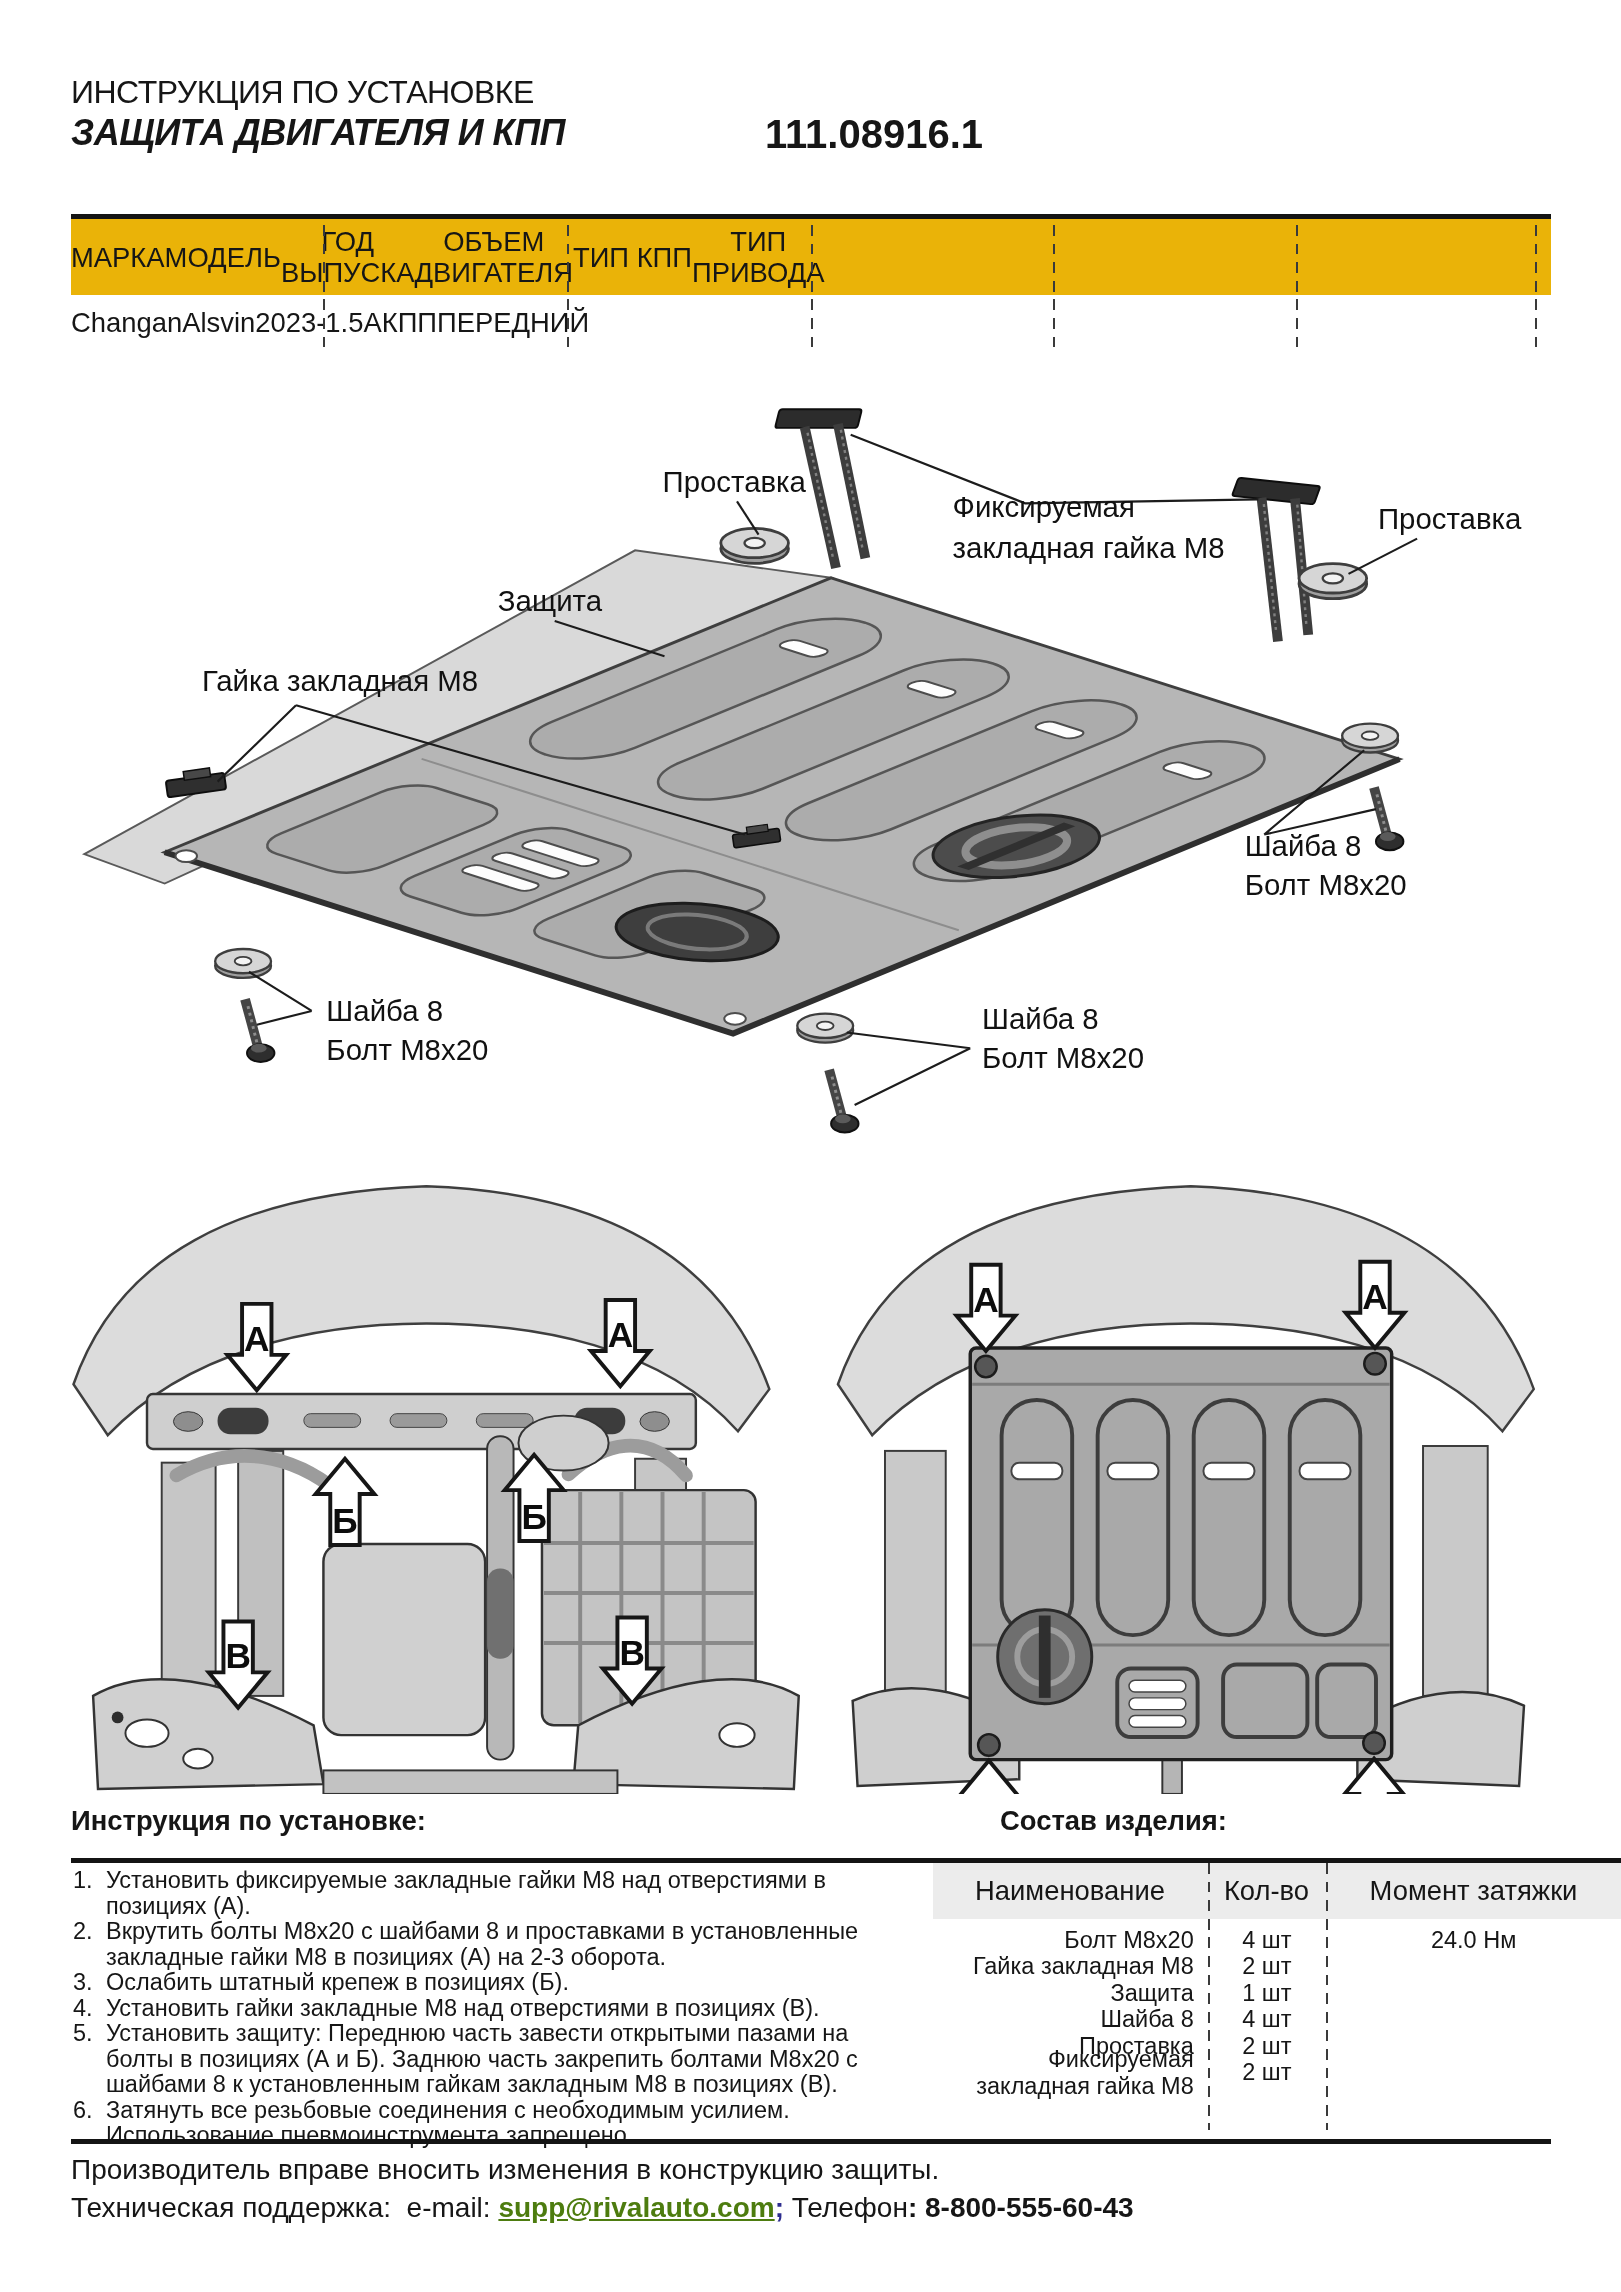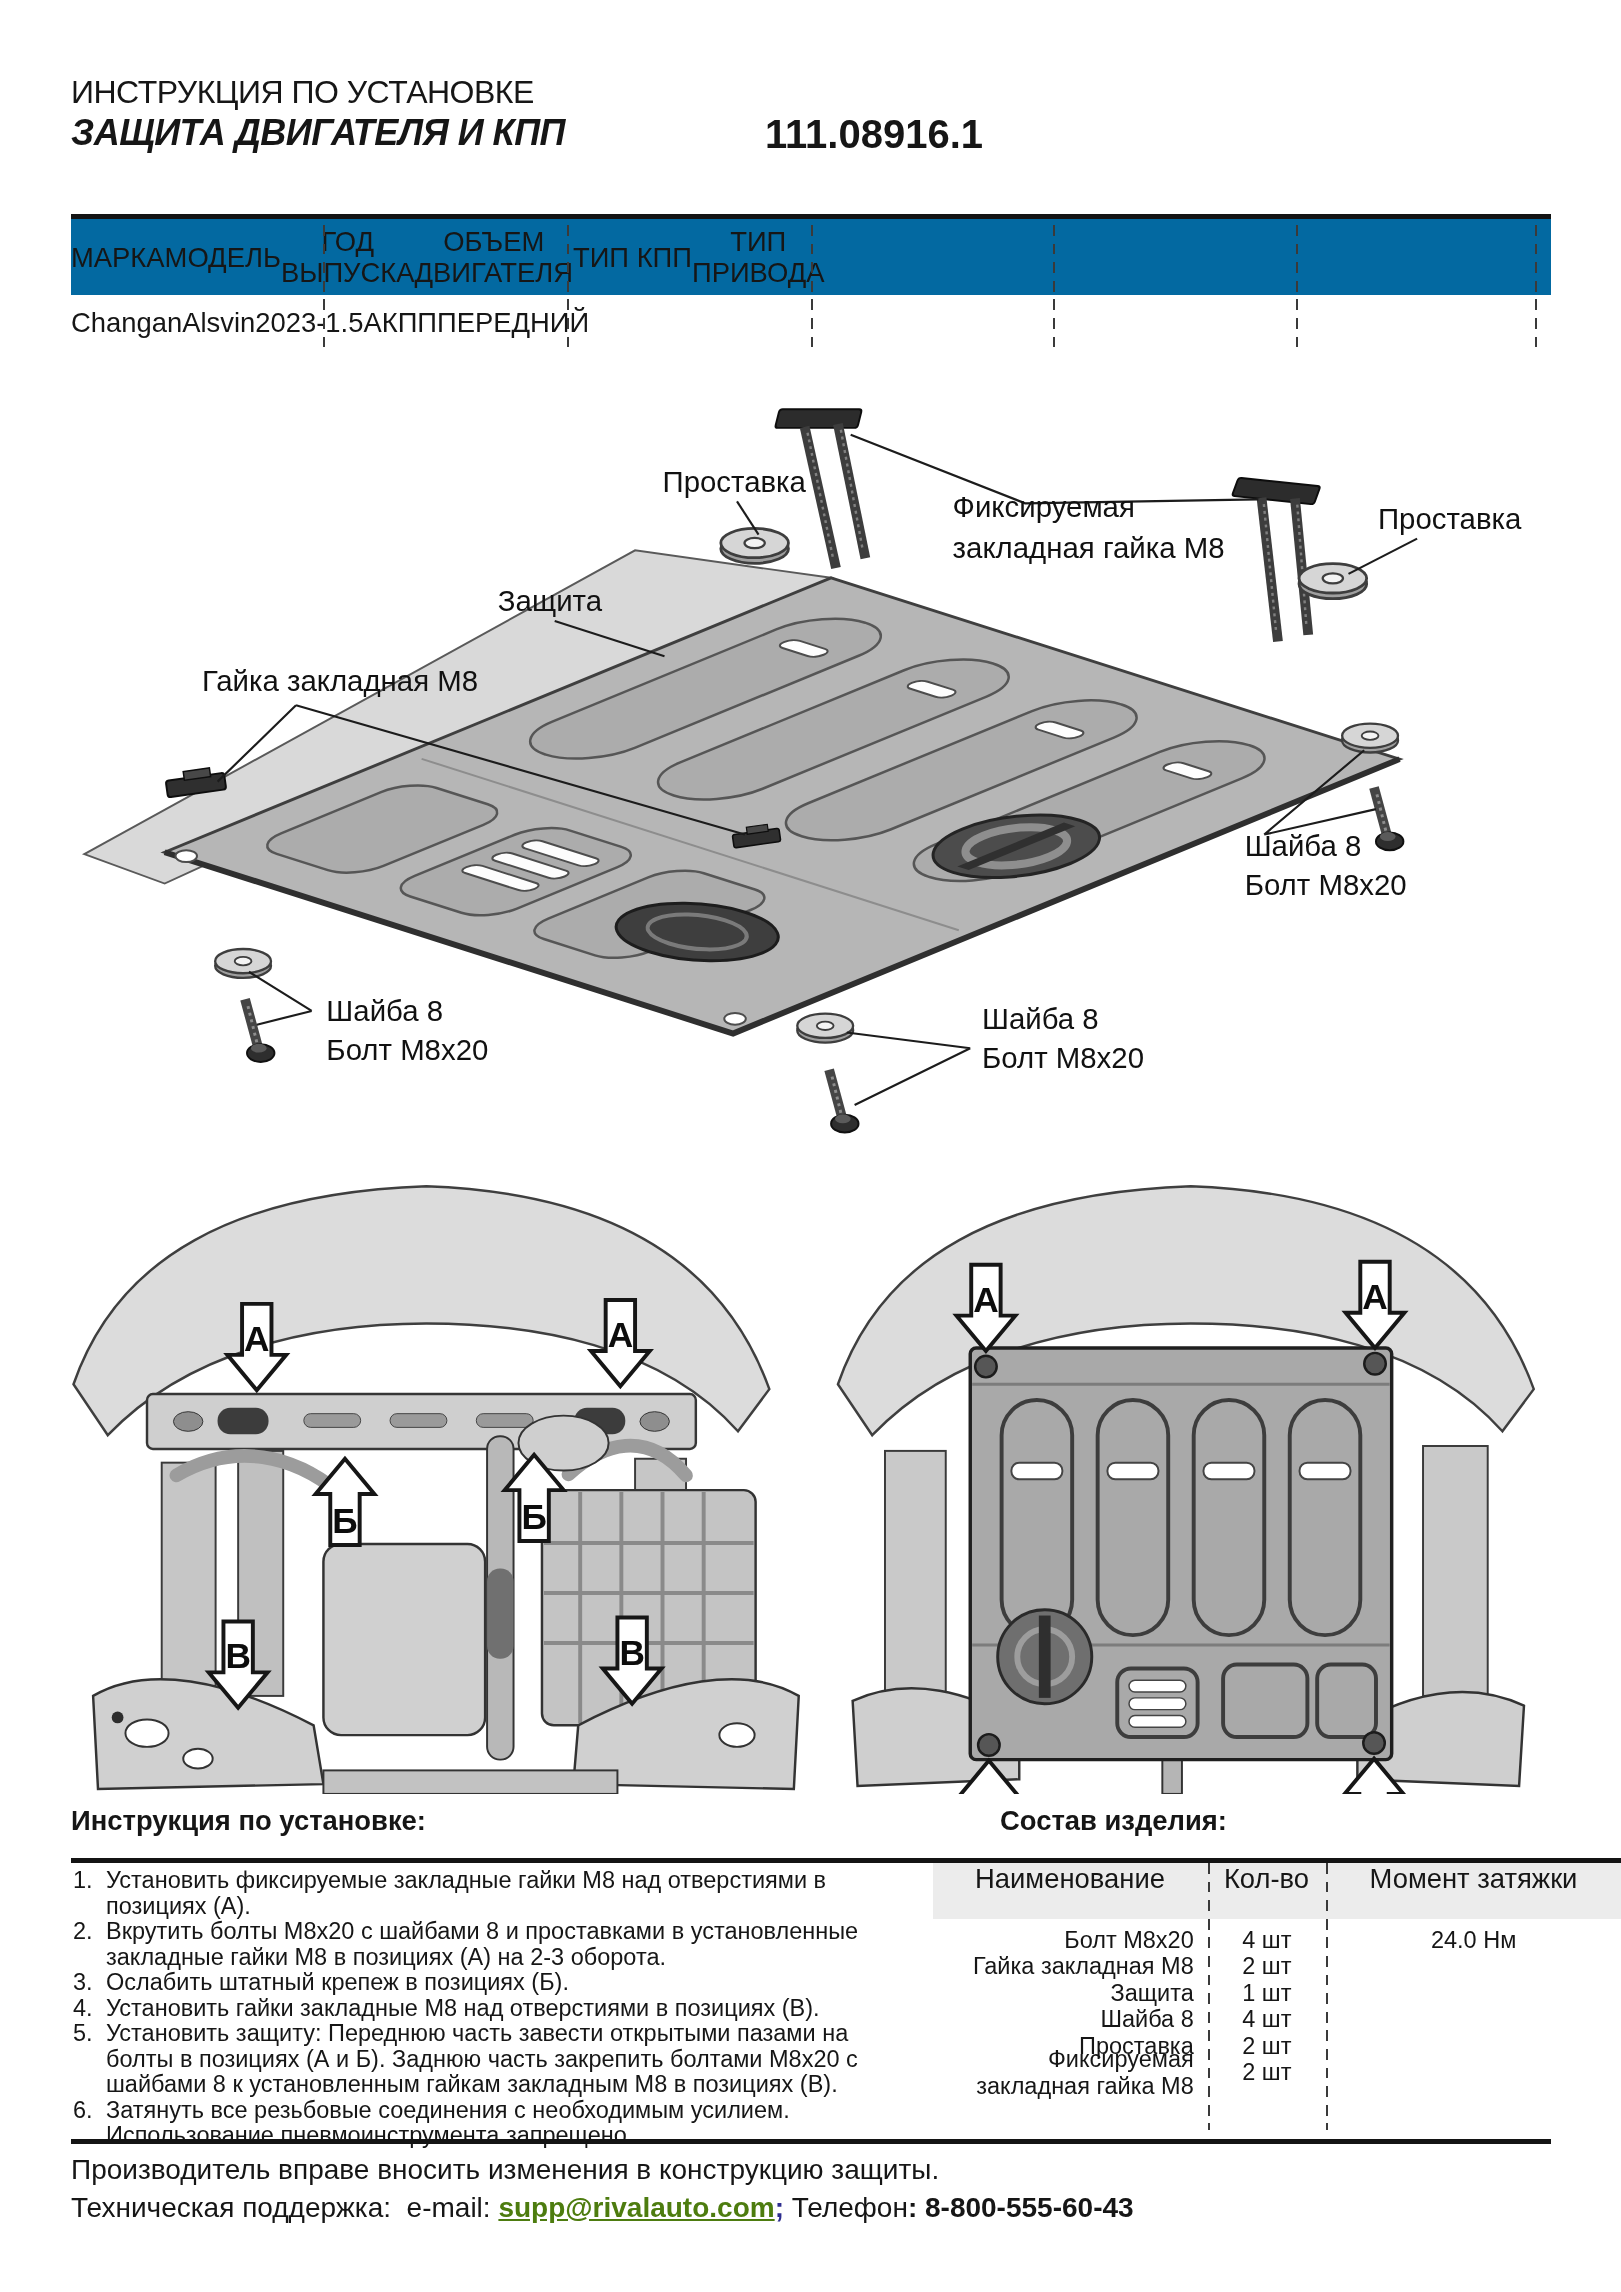--- a/index.html
+++ b/index.html
@@ -9,38 +9,38 @@
     color:#161616;overflow:hidden;
   }
   .abs{position:absolute;}
   
   .doc-subtitle{left:71px;top:74px;font-size:32px;letter-spacing:-0.5px;}
   .doc-title{left:71px;top:112px;font-size:36px;font-weight:bold;letter-spacing:-0.5px;font-style:italic;}
   .part-number{left:765px;top:112px;font-size:40px;font-weight:bold;}
   
   .vtable{left:71px;top:214px;width:1480px;border-top:5.9px solid #141414;}
   .vrow{display:flex;}
-  .vrow.head{background:#0369a1;height:76px;}
+  .vrow.head{background:#eab308;height:76px;}
   .vrow.vals{height:55px;}
   .vcell{display:flex;align-items:center;justify-content:center;text-align:center;
          font-size:27.4px;white-space:pre-line;line-height:31px;}
   .vsep{position:absolute;top:5.9px;width:2px;height:127px;
         background:repeating-linear-gradient(to bottom,#3a3a3a 0 10.8px,transparent 10.8px 18.6px);}
   
   .rule-mid{left:71px;top:1858px;width:1551px;height:4.9px;background:#141414;}
   .rule-bottom{left:71px;top:2139px;width:1480px;height:4.9px;background:#141414;}
   .sec-heading{font-size:27.4px;font-weight:bold;}
   
   .steps{left:71px;top:1868px;width:841px;}
   .steps ol{list-style:none;margin:0;padding:0;}
   .steps li{position:relative;padding-left:35px;font-size:23.5px;line-height:25.5px;margin:0;}
   .steps .num{position:absolute;left:2px;top:0;}
   
   .parts-head-band{left:933px;top:1863px;width:688px;height:56px;background:#ececec;
-                   display:flex;align-items:flex-start;}
+                   display:flex;align-items:center;}
   .pcol-name{width:274px;text-align:center;}
   .pcol-qty{width:119px;text-align:center;}
   .pcol-torque{width:295px;text-align:center;}
   .parts-head-band div{font-size:27.4px;}
   .psep{position:absolute;top:1863px;width:2px;height:267px;
         background:repeating-linear-gradient(to bottom,#3a3a3a 0 10.8px,transparent 10.8px 18.6px);}
   .parts-rows{left:933px;top:1927px;width:688px;}
   .prow{display:flex;height:26.5px;align-items:center;font-size:23.5px;}
   .prow .pcol-name{text-align:right;padding-right:13.7px;width:261px;}
   

